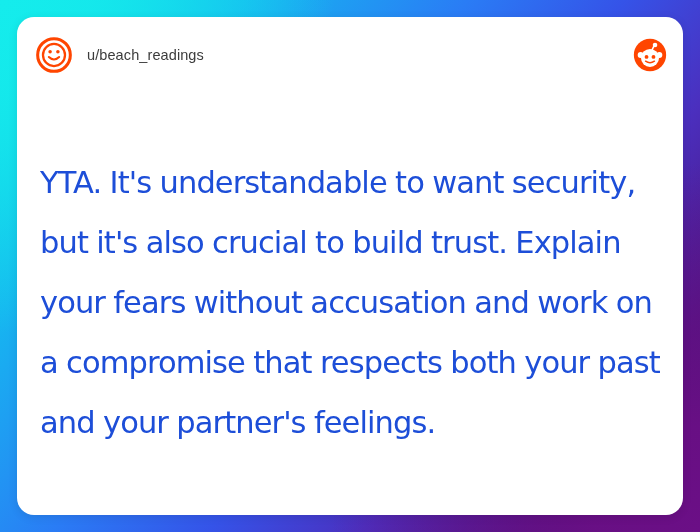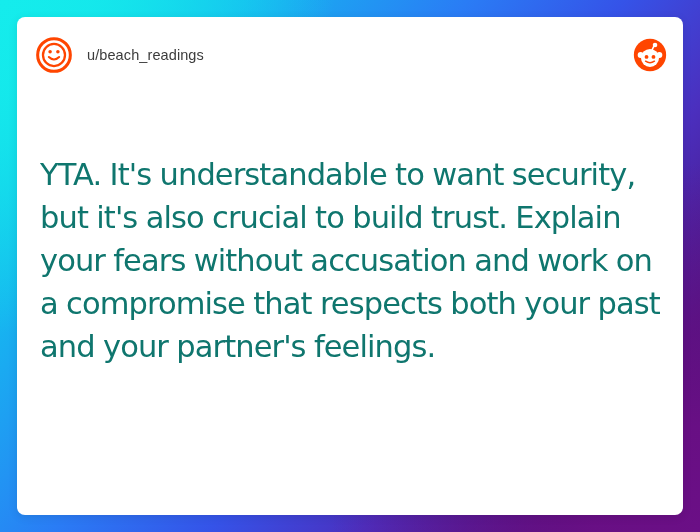--- a/index.html
+++ b/index.html
@@ -25,21 +25,21 @@
   }
 
   
   #card {
     position: absolute;
     left: 17px;
     top: 17px;
     width: 666px;
     height: 498px;
     background: #ffffff;
-    border-radius: 8px;
+    border-radius: 17px;
     box-shadow: 0 2px 10px rgba(0,0,0,0.10);
     box-sizing: border-box;
     overflow: hidden;
   }
 
   
   #card-header {
     position: absolute;
     left: 0;
     top: 0;
@@ -84,23 +84,23 @@
     right: 0;
     bottom: 0;
     padding: 60px 22px 0 23px;
     box-sizing: border-box;
   }
 
   #comment-text {
     margin: 0;
     font-family: "DejaVu Sans", sans-serif;
     font-size: 30.5px;
-    line-height: 43px;
+    line-height: 60px;
     letter-spacing: -0.9px;
-    color: #0f766e;
+    color: #1d4ed8;
     font-weight: 400;
     word-spacing: -0.5px;
   }
 </style>
 </head>
 <body>
 
 <div id="stage">
 
   <div id="card">

